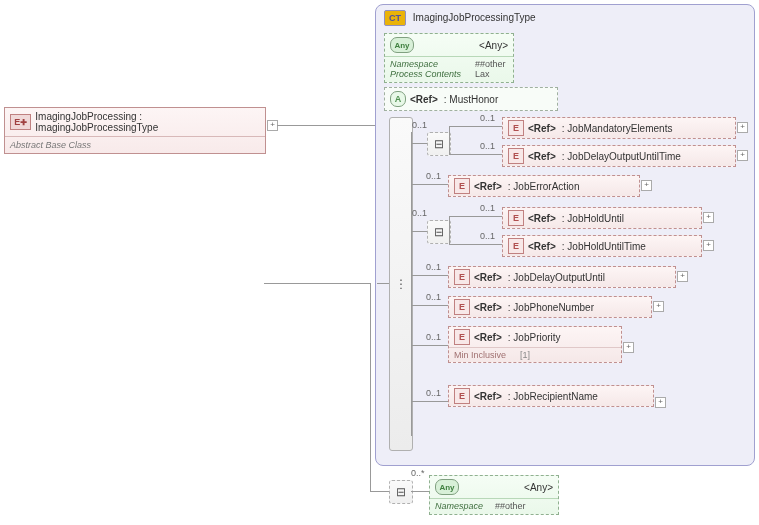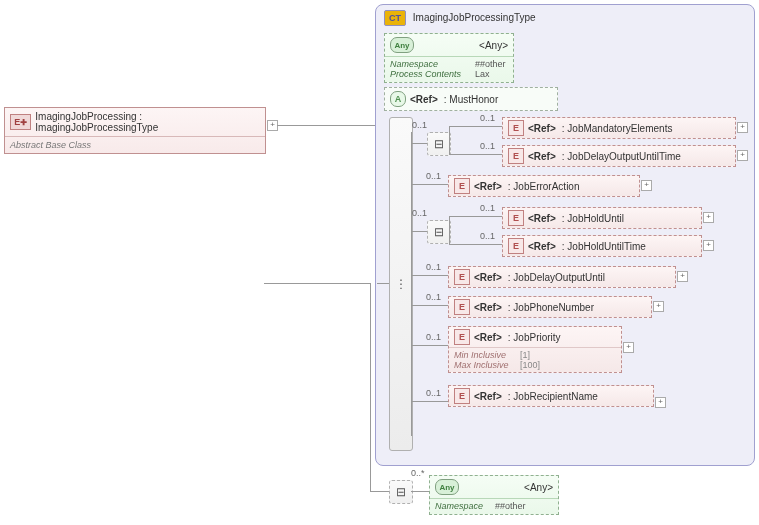--- a/index.html
+++ b/index.html
@@ -159,21 +159,21 @@
   }
   .seq-glyph { font-size: 12px; color:#555; }
   .ref-box {
     position: absolute;
     border: 1px dashed #c09090;
     background: linear-gradient(#fdf5f5,#f5e8e8);
   }
   .ref-head { padding: 2px 5px; display:flex; align-items:center; font-size: 10px; }
   .ref-body { padding: 2px 5px; border-top: 1px solid #e0c8c8; font-size:9px; }
   .facet-row { display:flex; }
-  .facet-k { color:#a07070; font-style: italic; width: 66px; }
+  .facet-k { color:#a07070; width: 66px; }
   .facet-v { color:#888; }
   .plus-handle {
     position: absolute;
     width: 9px; height:9px;
     border:1px solid #aaa;
     background:#fff;
     font-size:8px; line-height:8px; text-align:center; color:#666;
   }
   .occ {
     position: absolute;
@@ -341,24 +341,20 @@
   <div class="ref-head">
     <span class="badge-e-small">E</span>
     <span class="ref-txt">&lt;Ref&gt;</span>
     <span class="colon-name">: JobPriority</span>
   </div>
   <div class="ref-body">
     <div class="facet-row">
         <span class="facet-k">Min Inclusive</span>
         <span class="facet-v">[1]</span>
       </div>
-    <div class="facet-row">
-        <span class="facet-k">Max Inclusive</span>
-        <span class="facet-v">[100]</span>
-      </div>
   </div>
 </div>
 <div class="plus-handle" style="left:623px; top:342px;">+</div>
 <span class="occ" style="left:426px; top:332px;">0..1</span>
 <div class="line hline" style="left:411px; top:345px; width:37px;"></div>
 
 <div class="ref-box" style="left:448px; top:385px; width:204px;">
   <div class="ref-head">
     <span class="badge-e-small">E</span>
     <span class="ref-txt">&lt;Ref&gt;</span>

